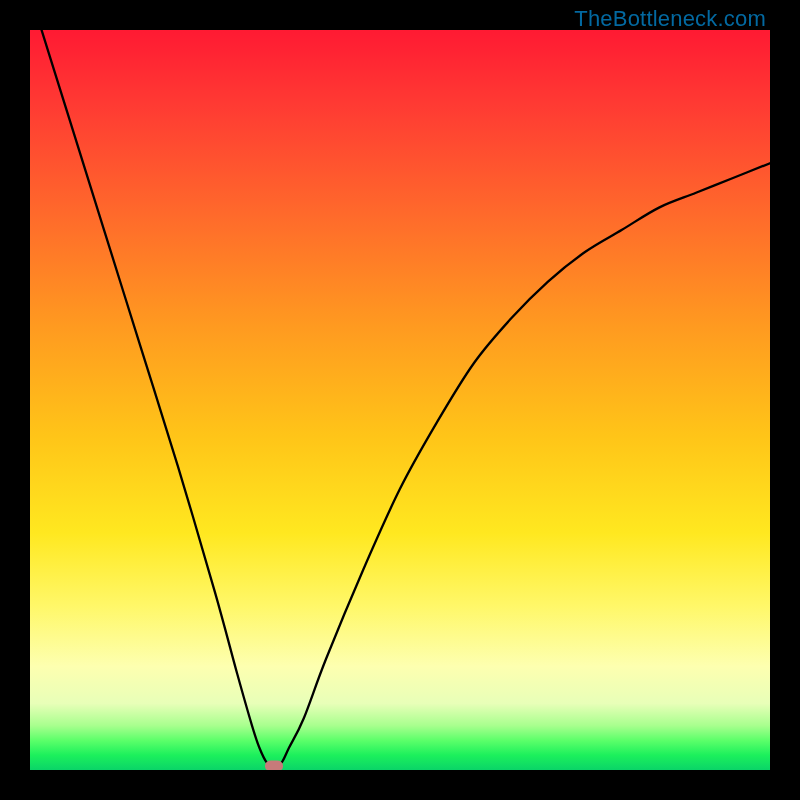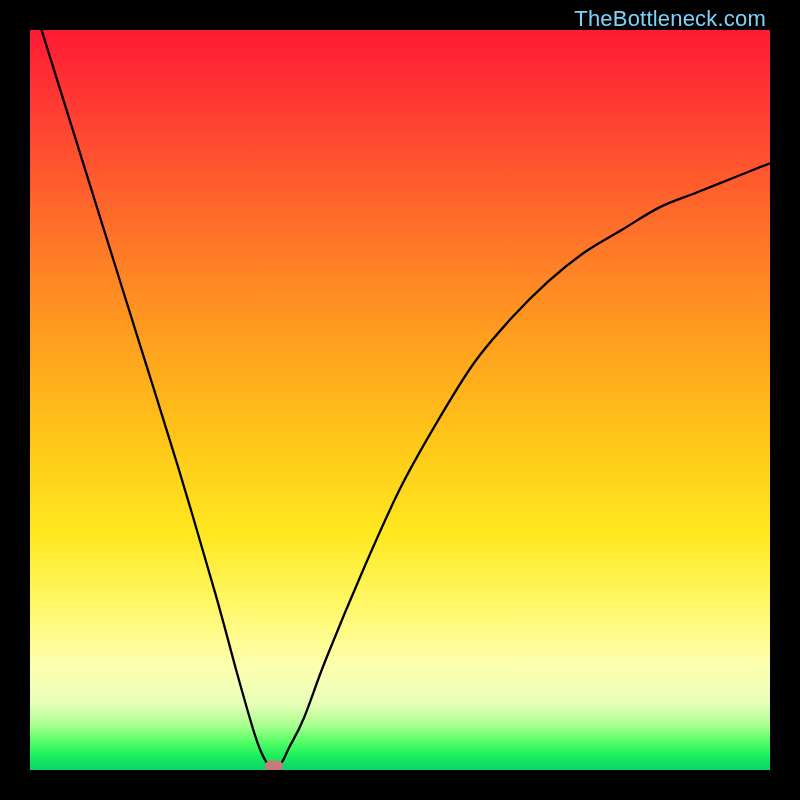--- a/index.html
+++ b/index.html
@@ -42,21 +42,21 @@
       #a8ff8e 94%,
       #5cff6a 96%,
       #1cf05c 98%,
       #0ad468 100%
     );
   }
   .watermark {
     position: absolute;
     top: 6px;
     right: 34px;
-    color: #7dd3fc;
+    color: #0369a1;
     font-size: 22px;
     letter-spacing: 0.2px;
     font-weight: 400;
   }
   svg.curve {
     position: absolute;
     inset: 0;
     width: 100%;
     height: 100%;
   }

